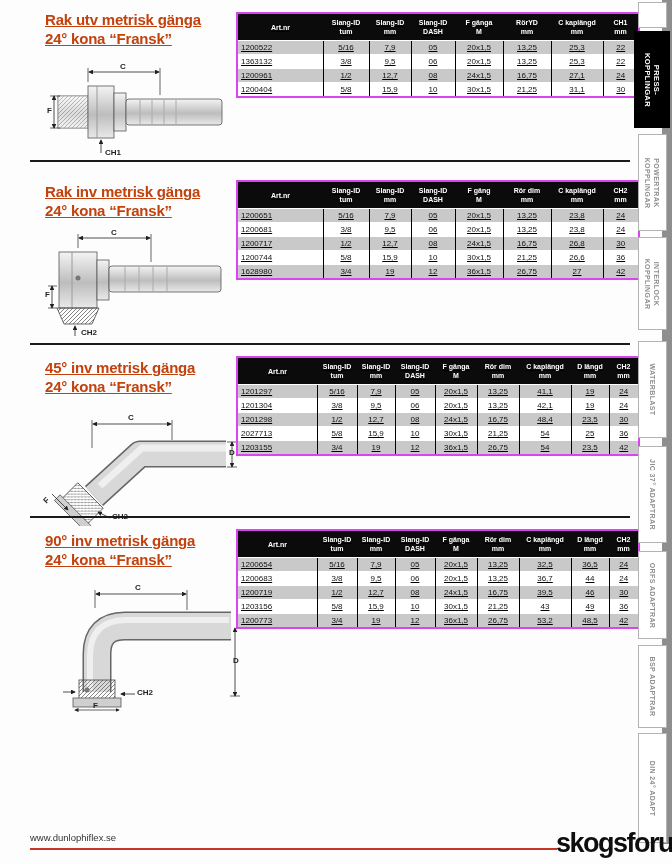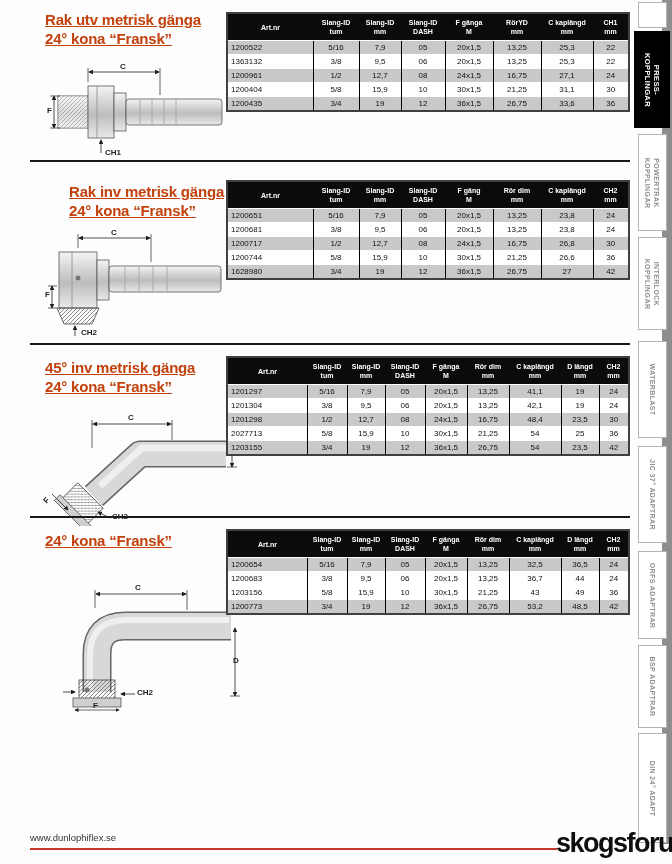--- a/index.html
+++ b/index.html
@@ -7,22 +7,22 @@
   .page{position:relative;width:672px;height:864px;background:#fdfdfd;overflow:hidden;}
 
   
   .sec-title{position:absolute;left:45px;width:190px;font-size:15px;font-weight:bold;
     color:#c2410c;line-height:19px;letter-spacing:-0.2px;text-decoration:underline;}
 
   
   .divider{position:absolute;left:30px;width:600px;height:2px;background:#1a1a1a;}
 
   
-  .ftable{position:absolute;left:226px;width:402px;border-collapse:collapse;
-    border:2px solid #404040;table-layout:fixed;}
+  .ftable{position:absolute;left:236px;width:402px;border-collapse:collapse;
+    border:2px solid #d946ef;table-layout:fixed;text-decoration:underline;}
   .ftable th{background:#0b0b0b;color:#fff;font-size:7px;font-weight:bold;
     height:26px;padding:0;vertical-align:middle;text-align:center;line-height:9px;
     border-bottom:1px solid #fff;}
   .ftable td{font-size:8px;height:13px;padding:0 1px;text-align:center;color:#111;
     border-left:1px solid #000;border-top:1px solid #fff;background:#fff;}
   .ftable td:first-child{text-align:left;padding-left:3px;border-left:none;}
   .ftable tr.stripe td{background:#c9c9c9;}
 
   
   .drawing{position:absolute;}
@@ -174,36 +174,26 @@
         <tr class="">
           <td>1200404</td>
           <td>5/8</td>
           <td>15,9</td>
           <td>10</td>
           <td>30x1,5</td>
           <td>21,25</td>
           <td>31,1</td>
           <td>30</td>
         </tr>
-        <tr class="stripe">
-          <td>1200435</td>
-          <td>3/4</td>
-          <td>19</td>
-          <td>12</td>
-          <td>36x1,5</td>
-          <td>26,75</td>
-          <td>33,6</td>
-          <td>36</td>
-        </tr>
       </tbody>
     </table>
 
   <div class="divider" style="top:160px;"></div>
 
-  <div class="sec-title" style="top:182px;margin-left:24px;">
+  <div class="sec-title" style="top:182px;">
     <div>Rak inv metrisk gänga</div>
     <div>24° kona “Fransk”</div>
   </div>
 
   <div class="drawing" style="left:45px;top:228px;width:185px;height:112px;">
     <svg width="185" height="112" viewBox="0 0 185 112">
       <defs>
         <linearGradient id="g2" x1="0" y1="0" x2="0" y2="1">
           <stop offset="0" stop-color="#f4f4f4"></stop>
             <stop offset="0.55" stop-color="#bdbdbd"></stop>
@@ -490,20 +480,21 @@
           <td>54</td>
           <td>23,5</td>
           <td>42</td>
         </tr>
       </tbody>
     </table>
 
   <div class="divider" style="top:516px;"></div>
 
   <div class="sec-title" style="top:531px;">
+    <div>90° inv metrisk gänga</div>
     <div>24° kona “Fransk”</div>
   </div>
 
   <div class="drawing" style="left:35px;top:580px;width:210px;height:132px;">
     <svg width="210" height="132" viewBox="0 0 210 132">
       <defs>
         <pattern id="p4" width="4" height="4" patternUnits="userSpaceOnUse">
           <path d="M0,4 L4,0" stroke="#555" stroke-width="0.7"></path>
         </pattern>
         <marker id="m4" markerWidth="6" markerHeight="6" refX="5" refY="3" orient="auto">
@@ -601,20 +592,31 @@
           <td>1200683</td>
           <td>3/8</td>
           <td>9,5</td>
           <td>06</td>
           <td>20x1,5</td>
           <td>13,25</td>
           <td>36,7</td>
           <td>44</td>
           <td>24</td>
         </tr>
+        <tr class="stripe">
+          <td>1200719</td>
+          <td>1/2</td>
+          <td>12,7</td>
+          <td>08</td>
+          <td>24x1,5</td>
+          <td>16,75</td>
+          <td>39,5</td>
+          <td>46</td>
+          <td>30</td>
+        </tr>
         <tr class="">
           <td>1203156</td>
           <td>5/8</td>
           <td>15,9</td>
           <td>10</td>
           <td>30x1,5</td>
           <td>21,25</td>
           <td>43</td>
           <td>49</td>
           <td>36</td>

